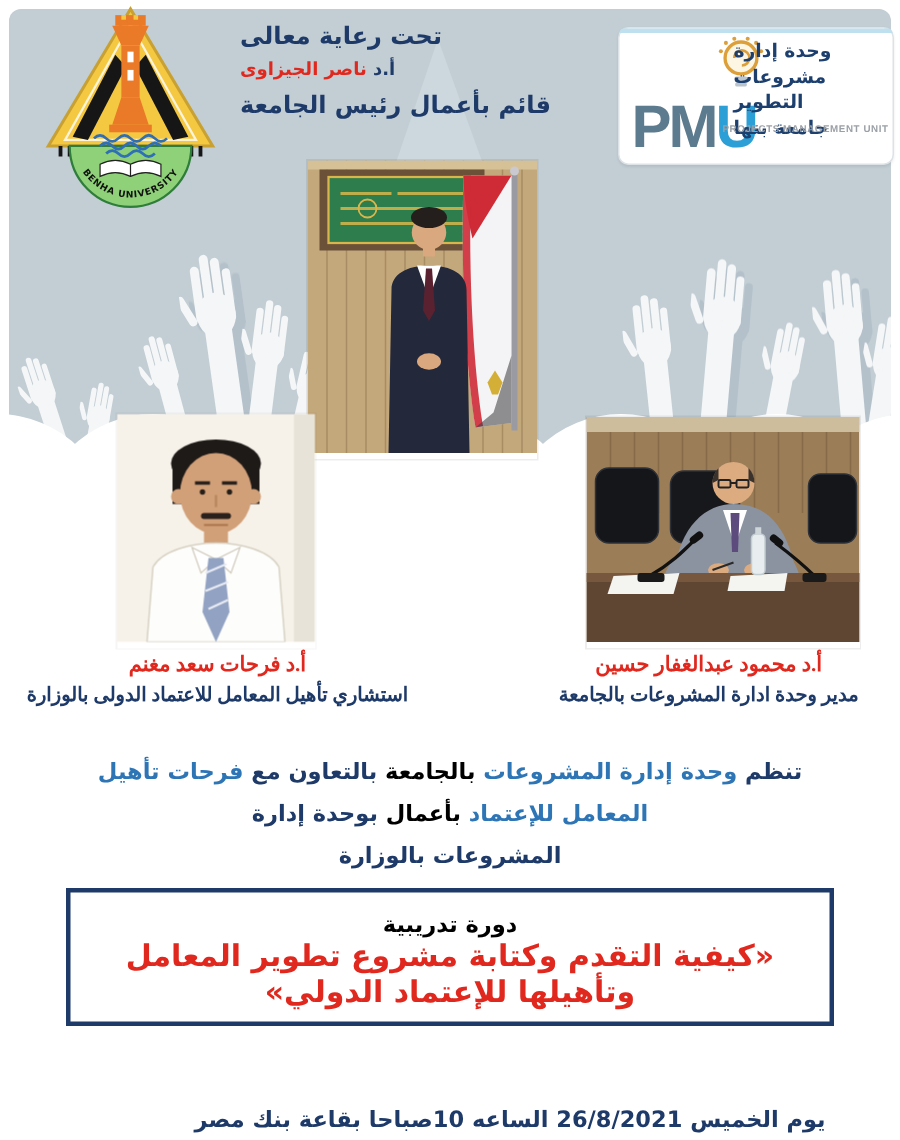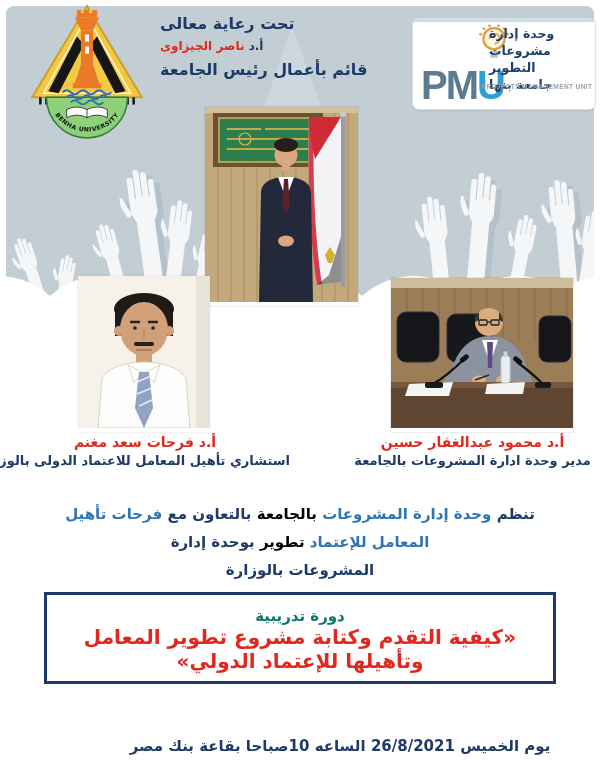--- a/index.html
+++ b/index.html
@@ -30,32 +30,32 @@
        color:#1c3f6e;font-weight:bold;font-size:12.5px;line-height:1.35;}
   .pmu-en{position:absolute;right:2px;top:64px;width:112px;text-align:center;
        font-family:"Liberation Sans",sans-serif;font-size:6.5px;font-weight:bold;
        color:#9aa0a6;letter-spacing:.4px;}
   
   .photo{position:absolute;box-shadow:0 0 0 1px rgba(0,0,0,.07);}
   .photo-center{left:205px;top:107px;}
   .photo-left{left:78px;top:276px;box-shadow:0 0 0 1px rgba(0,0,0,.04);}
   .photo-right{left:391px;top:278px;}
   
-  .caption{position:absolute;text-align:center;direction:rtl;white-space:nowrap;}
+  .caption{position:absolute;text-align:center;direction:rtl;white-space:nowrap;font-family:Liberation Serif, serif;}
   .cap-left{left:0px;top:434px;width:290px;}
   .cap-right{left:350px;top:434px;width:245px;}
   .caption .cname{font-size:14px;font-weight:bold;color:#e0281e;}
   .caption .ctitle{font-size:13px;font-weight:bold;color:#1e3a68;margin-top:3px;}
   
   .body-text{position:absolute;left:60px;top:500px;width:480px;text-align:center;direction:rtl;
        font-size:15px;font-weight:bold;line-height:28px;}
   
   .course-box{position:absolute;left:44px;top:592px;width:506px;height:86px;background:#ffffff;
        border:3px solid #1e3a68;text-align:center;direction:rtl;}
-  .course-box .label{font-size:15px;font-weight:bold;color:#0f766e;margin-top:12px;text-align:center;}
+  .course-box .label{font-size:15px;font-weight:bold;color:#000000;margin-top:12px;text-align:center;}
   .course-box .title{font-size:20px;font-weight:bold;color:#e0281e;margin-top:0;}
   
   .footer{position:absolute;left:0;top:737px;width:100%;text-align:center;direction:rtl;
        font-size:15px;font-weight:bold;color:#1e3a68;padding-left:40px;}
 </style>
 </head>
 <body>
 
 <div class="page">
 
@@ -282,21 +282,21 @@
   <div class="caption cap-right">
     <div class="cname">أ.د محمود عبدالغفار حسين</div>
     <div class="ctitle">مدير وحدة ادارة المشروعات بالجامعة</div>
   </div>
 
   <div class="body-text">
     <div>
       <span class="navy">تنظم </span><span class="blue">وحدة إدارة المشروعات </span><span class="lightblue">بالجامعة </span><span class="navy">بالتعاون مع </span><span class="blue">فرحات تأهيل</span>
     </div>
     <div>
-      <span class="blue">المعامل للإعتماد </span><span class="lightblue">تطوير </span><span class="navy">بوحدة إدارة</span>
+      <span class="blue">المعامل للإعتماد </span><span class="lightblue">بأعمال </span><span class="navy">بوحدة إدارة</span>
     </div>
     <div>
       <span class="navy">المشروعات بالوزارة</span>
     </div>
   </div>
 
   <div class="course-box">
     <div class="label">دورة تدريبية</div>
     <div class="title">«كيفية التقدم وكتابة مشروع تطوير المعامل وتأهيلها للإعتماد الدولي»</div>
   </div>

